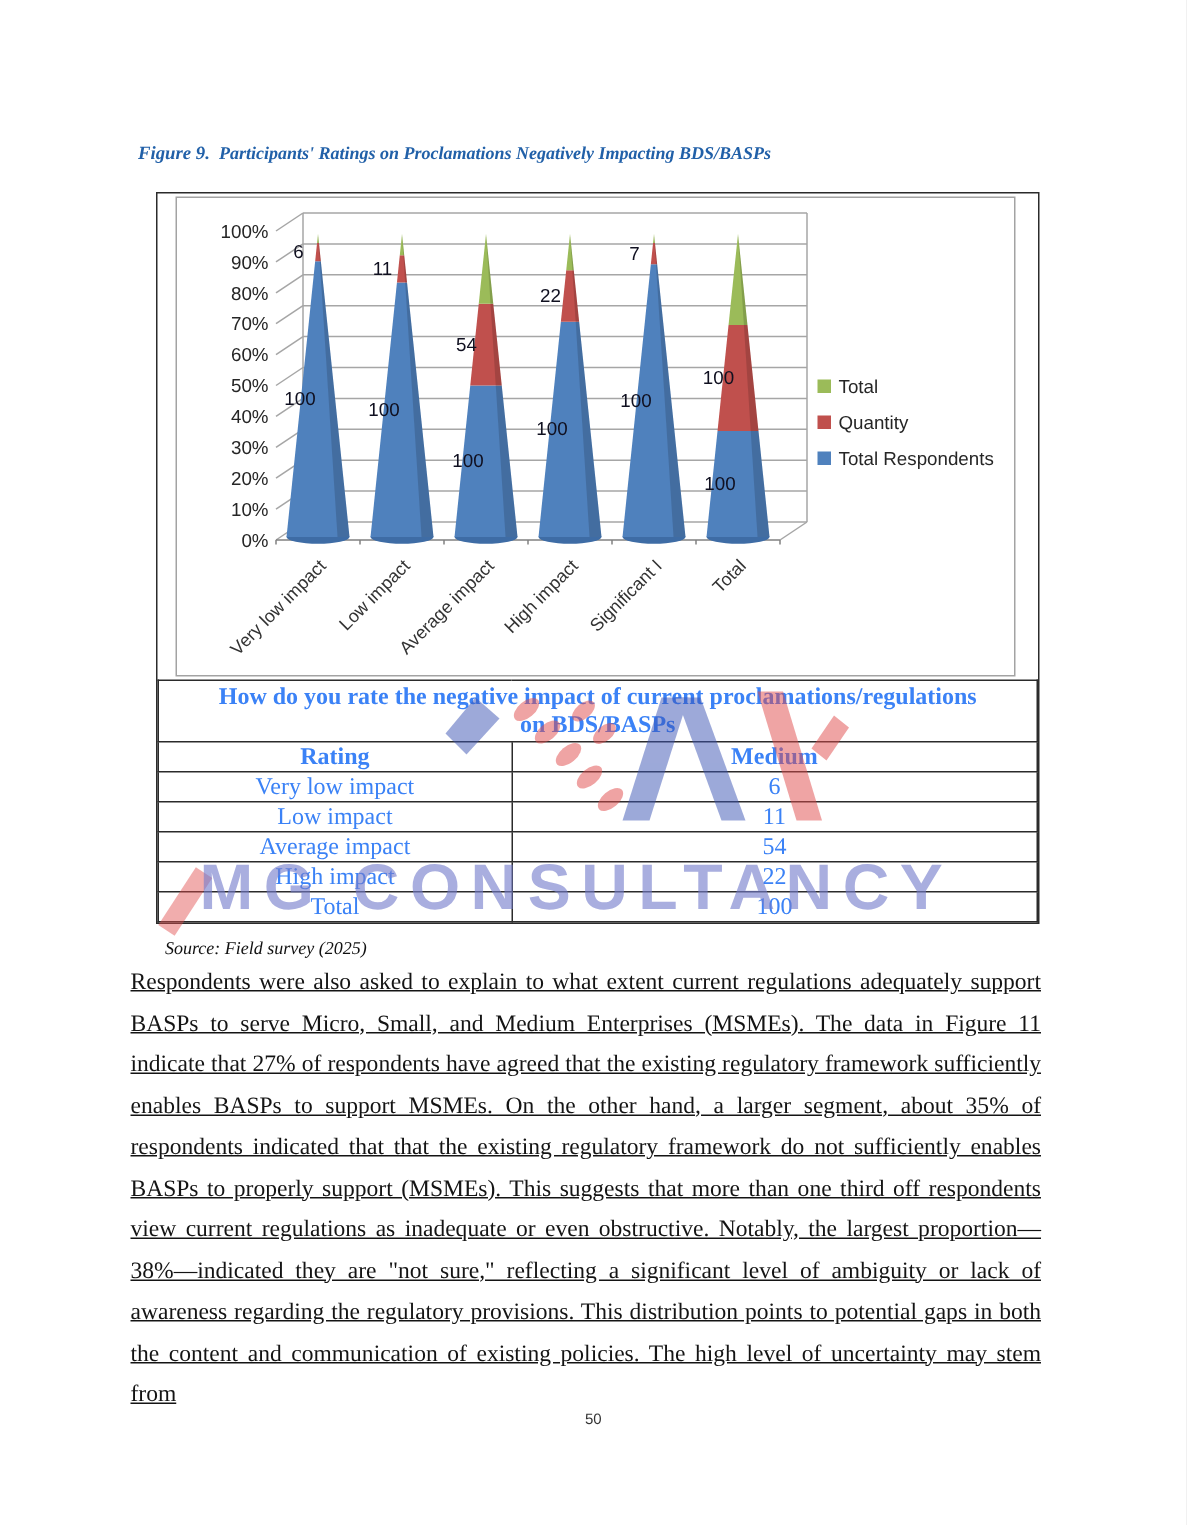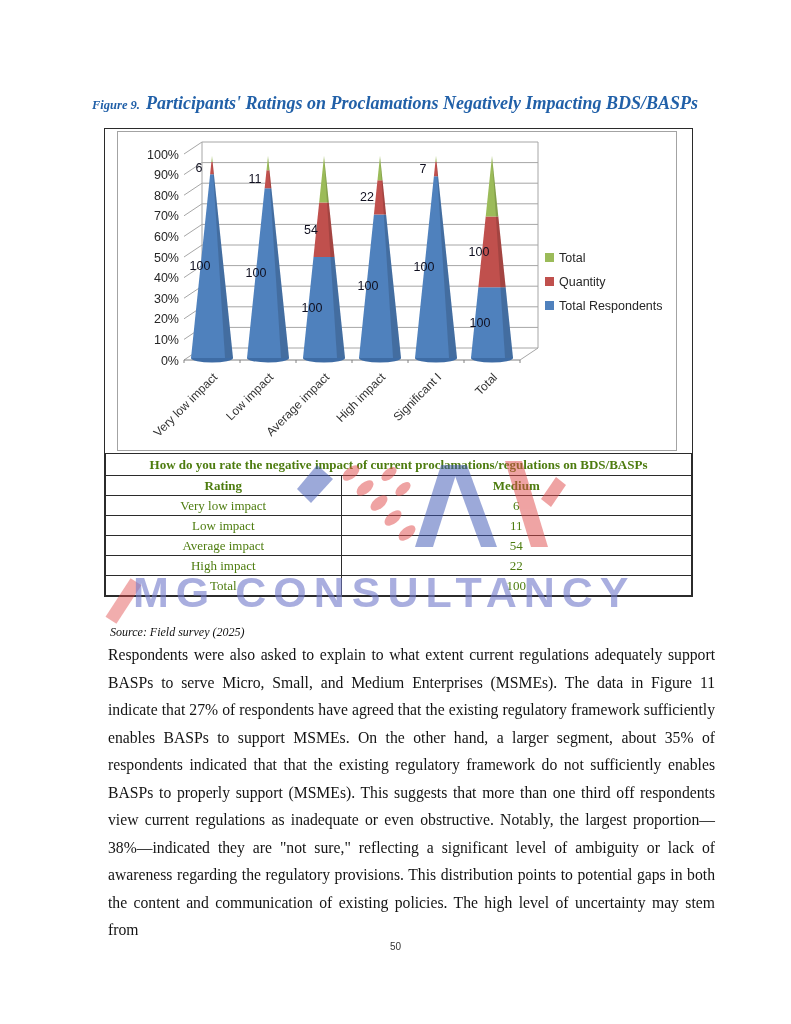--- a/index.html
+++ b/index.html
@@ -4,42 +4,42 @@
 <style>
   html,body{margin:0;padding:0;background:#e8e8e8;}
   .page{
     position:relative; width:791px; height:1024px; margin:0 auto;
     background:#ffffff; overflow:hidden;
     font-family:"Liberation Serif", serif; color:#1a1a1a;
   }
   
   .caption{position:absolute; left:92px; top:93px; width:625px; white-space:nowrap;}
   .fig-label{color:#2160a8; font-style:italic; font-size:12.5px; font-weight:600; margin-right:6px;margin-top:16px;}
-  .fig-title{color:#2160a8; font-style:italic; font-weight:bold; font-size:18px;}
+  .fig-title{color:#2160a8; font-style:italic; font-weight:bold; font-size:12px;}
 
   
   .figure-box{
     position:absolute; left:104px; top:128px; width:589px;
     border:1px solid #2b2b2b; background:#fff; box-sizing:border-box;
   }
   .chart-wrap{padding:2px 15px 2px 12px;}
   .chart-frame{border:1px solid #a3a3a3; height:318px; background:#fff;}
 
-  .fig-table{width:100%; border-collapse:collapse; font-size:13px; color:#4d7c0f;padding-left:12px;}
+  .fig-table{width:100%; border-collapse:collapse; font-size:16px; color:#3b82f6;padding-left:12px;}
   .fig-table td{border:1px solid #2b2b2b; padding:0 8px; line-height:19px; vertical-align:middle;}
   .table-title-cell{font-weight:bold; text-align:center; padding:1px 30px !important;}
   .hdr{font-weight:bold; text-align:center;}
   .col-rating{width:40.2%;text-align:center;}
   .val-cell{text-align:center;}
 
   .source-note{position:absolute; left:110px; top:625px; font-style:italic; font-size:12px; color:#111;}
 
   .body-text{
-    position:absolute; left:108px; top:641px; width:607px;
-    font-size:15.7px; line-height:27.5px; text-align:justify; color:#141414;
+    position:absolute; left:87px; top:641px; width:607px;
+    font-size:15.7px; line-height:27.5px; text-align:justify; color:#141414;text-decoration:underline;
   }
   .page-number{
     position:absolute; left:0; top:941px; width:100%; text-align:center;
     font-family:"Liberation Sans", sans-serif; font-size:10px; color:#333;
   }
 
   
   .watermark{position:absolute; left:111px; top:450px; width:592px; height:178px; pointer-events:none; z-index:5;}
   .wm-logo{position:absolute; left:178px; top:6px; width:282px; height:98px;}
   .wm-text{

